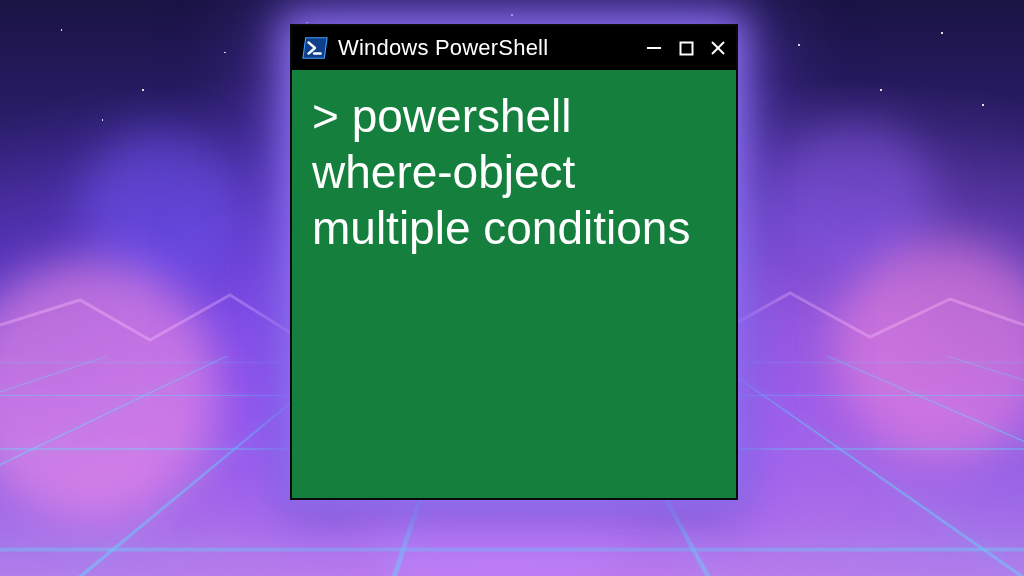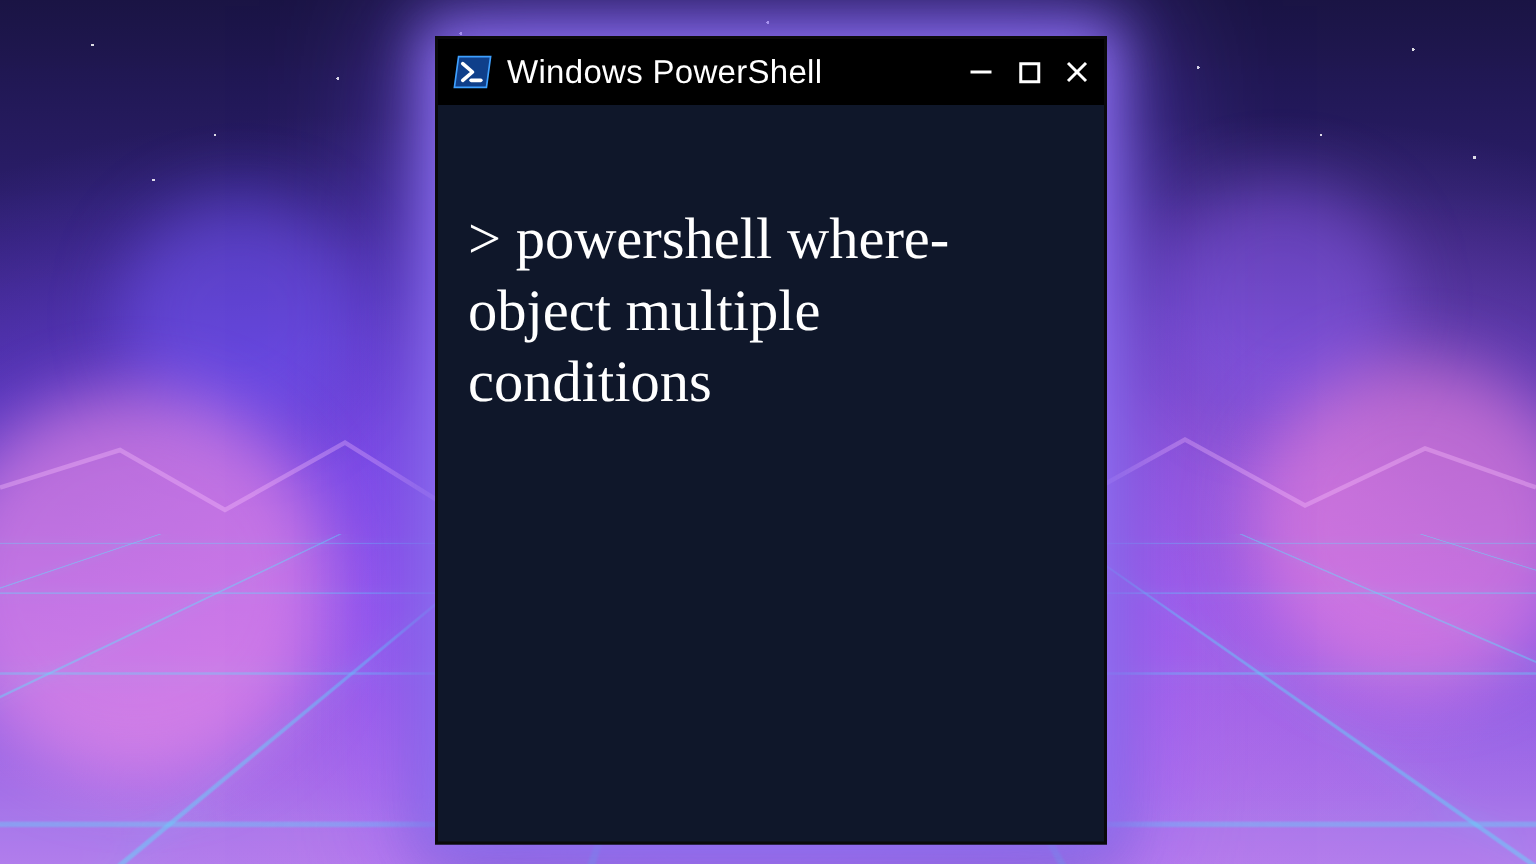--- a/index.html
+++ b/index.html
@@ -63,22 +63,22 @@
       opacity: 0.7;
     }
     .mountain {
       position: absolute; left: 0; right: 0; top: 265px; height: 120px;
       opacity: 0.6;
     }
     
     .window {
       position: absolute;
       left: 290px; top: 24px;
-      width: 448px; height: 539px;
-      background: #0f172a;
+      width: 448px; height: 476px;
+      background: #15803d;
       border: 2px solid #0a0a0a;
       box-shadow:
         0 0 34px 8px rgba(150,120,255,0.9),
         0 0 80px 20px rgba(130,90,255,0.55),
         0 10px 40px rgba(0,0,0,0.4);
     }
     .titlebar {
       height: 44px;
       background: #000;
       display: flex; align-items: center;
@@ -100,28 +100,27 @@
     }
     .win-btn {
       width: 20px; height: 20px;
       display: inline-flex; align-items: center; justify-content: center;
       cursor: default;
     }
     .win-btn svg { display: block; }
     .terminal {
       padding: 18px 18px 12px 20px;
       color: #fff;
-      font-family: Liberation Serif, serif;
-      font-size: 39px;
+      font-family: Liberation Sans, sans-serif;
+      font-size: 46px;
       line-height: 1.22;
       letter-spacing: 0px;
       white-space: pre-wrap;
       word-break: break-word;
       height: calc(100% - 44px);
-      margin-top: 48px;
     }
     .prompt { display: inline; }
     .cmd { display: inline; }
   </style>
 </head>
 <body>
 
 <div class="bg"></div>
 <div class="stars"></div>
 <div class="orb o4"></div>

